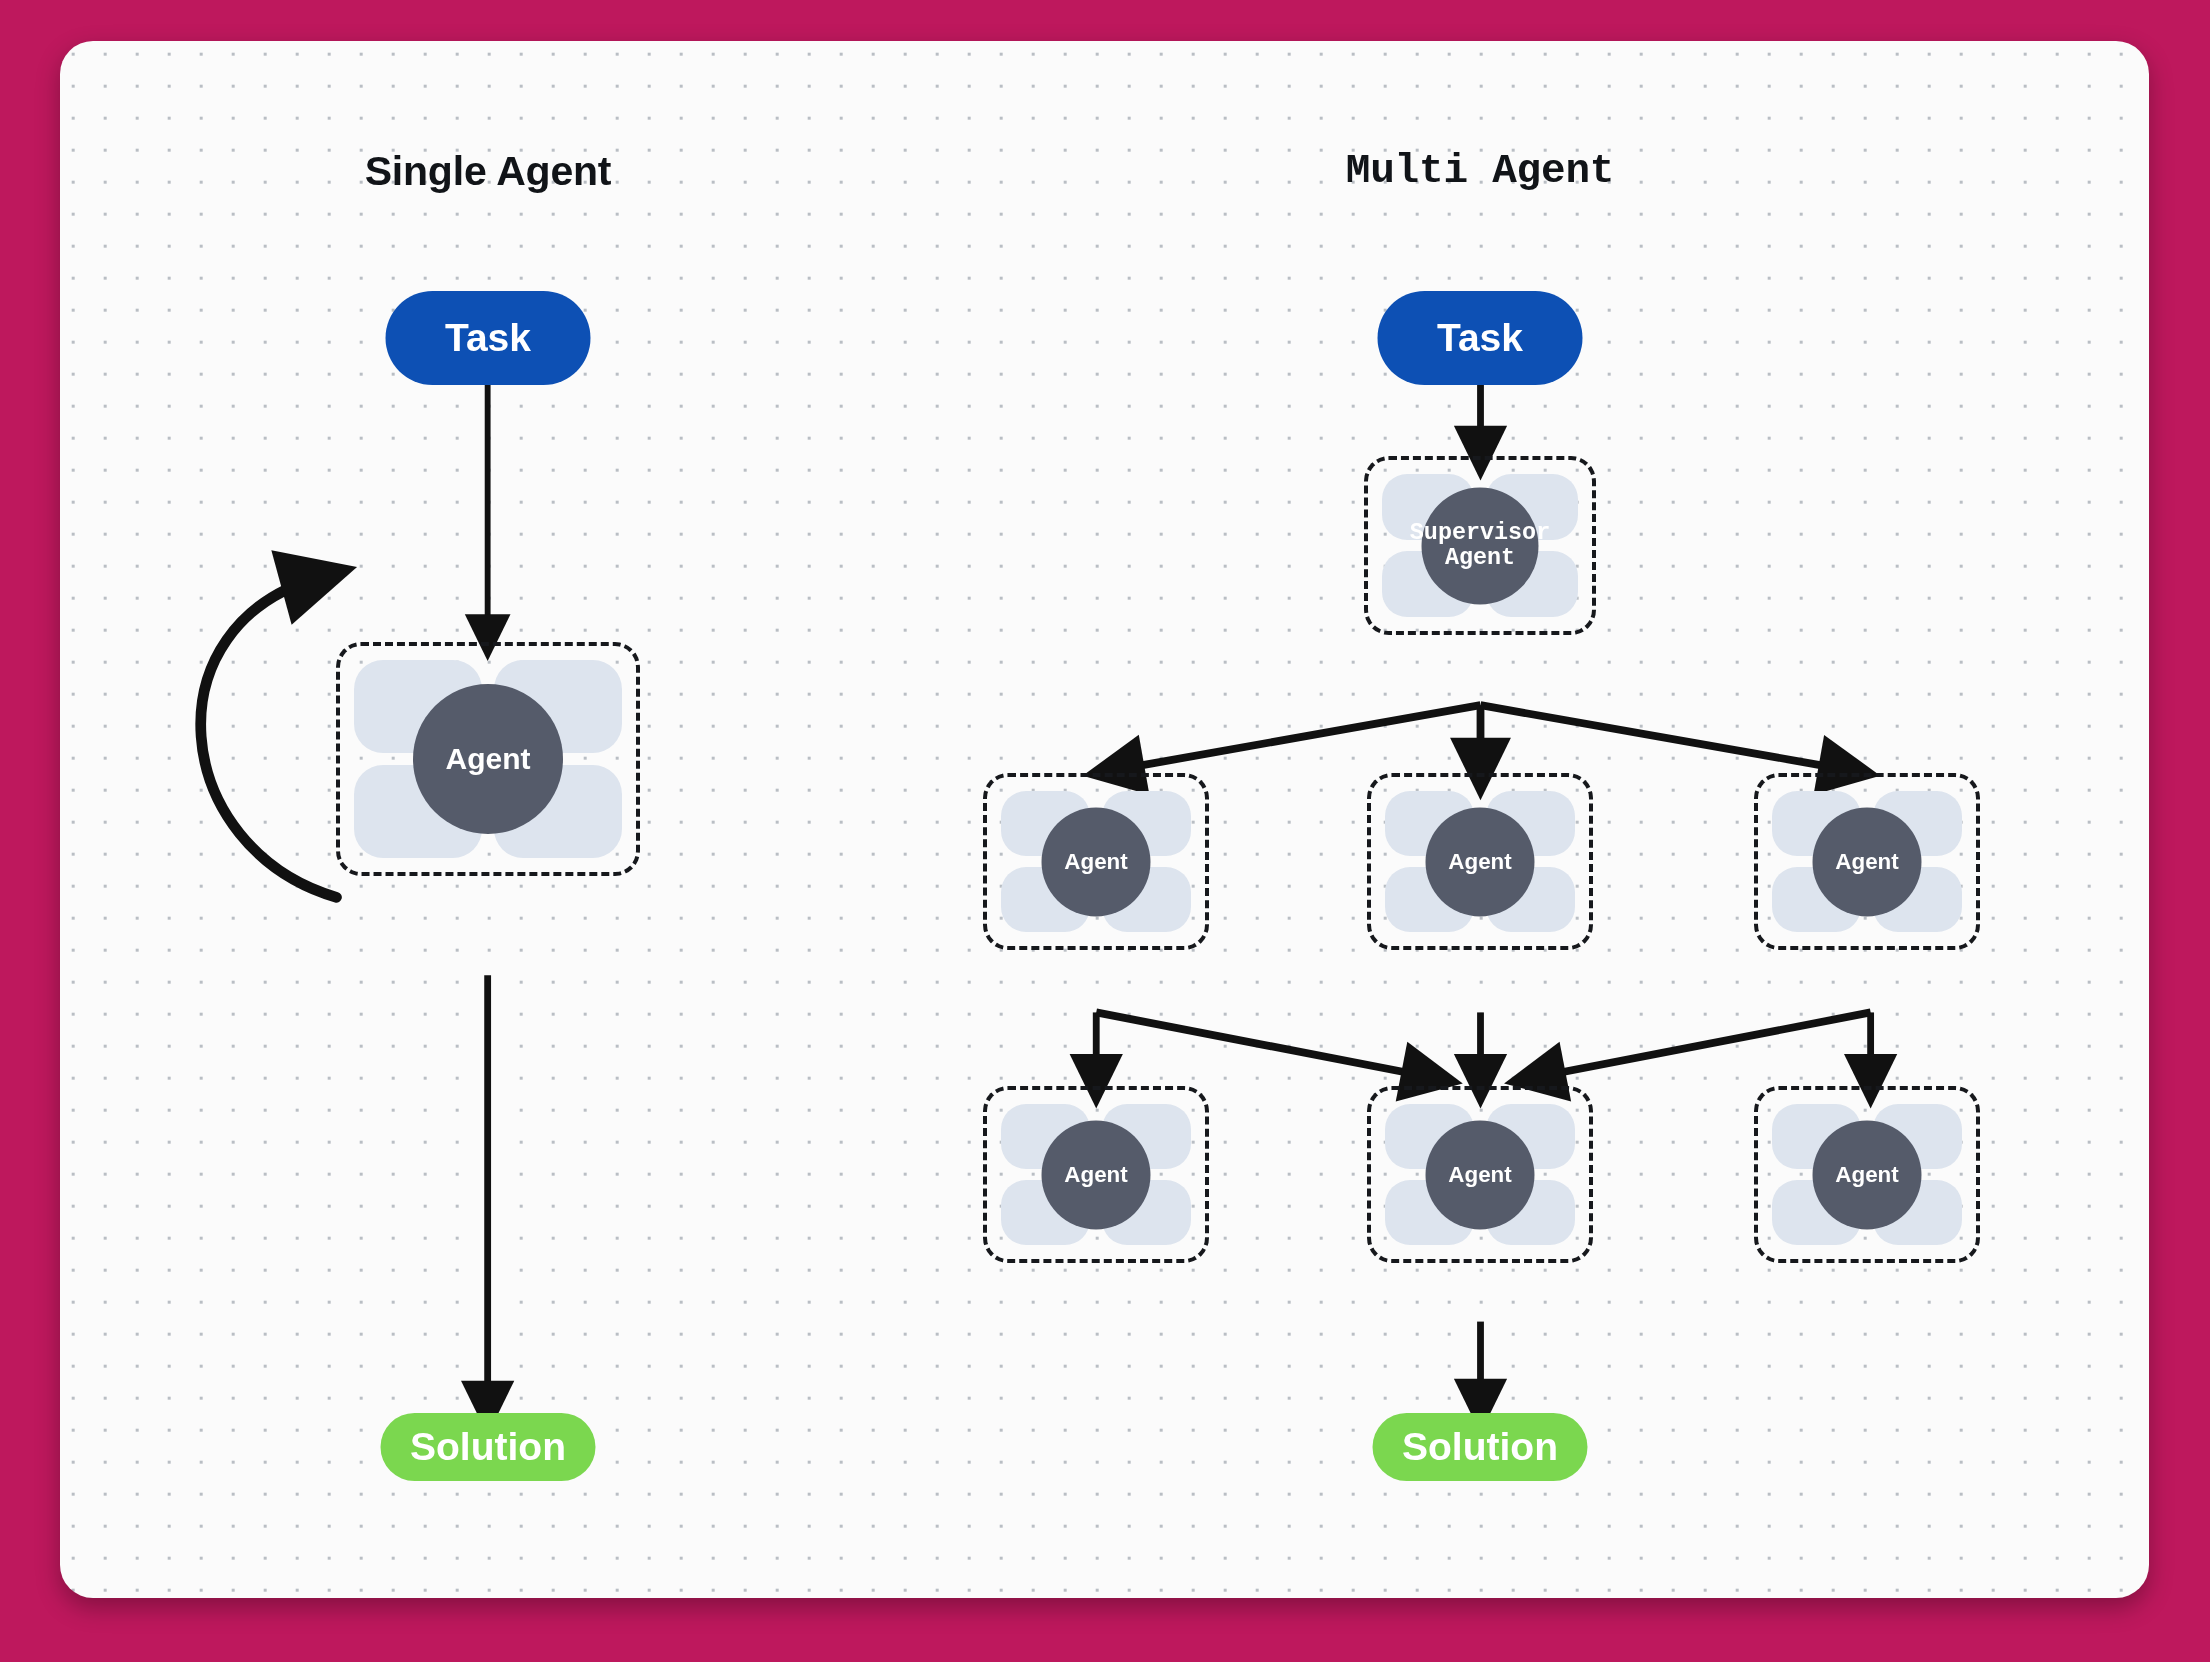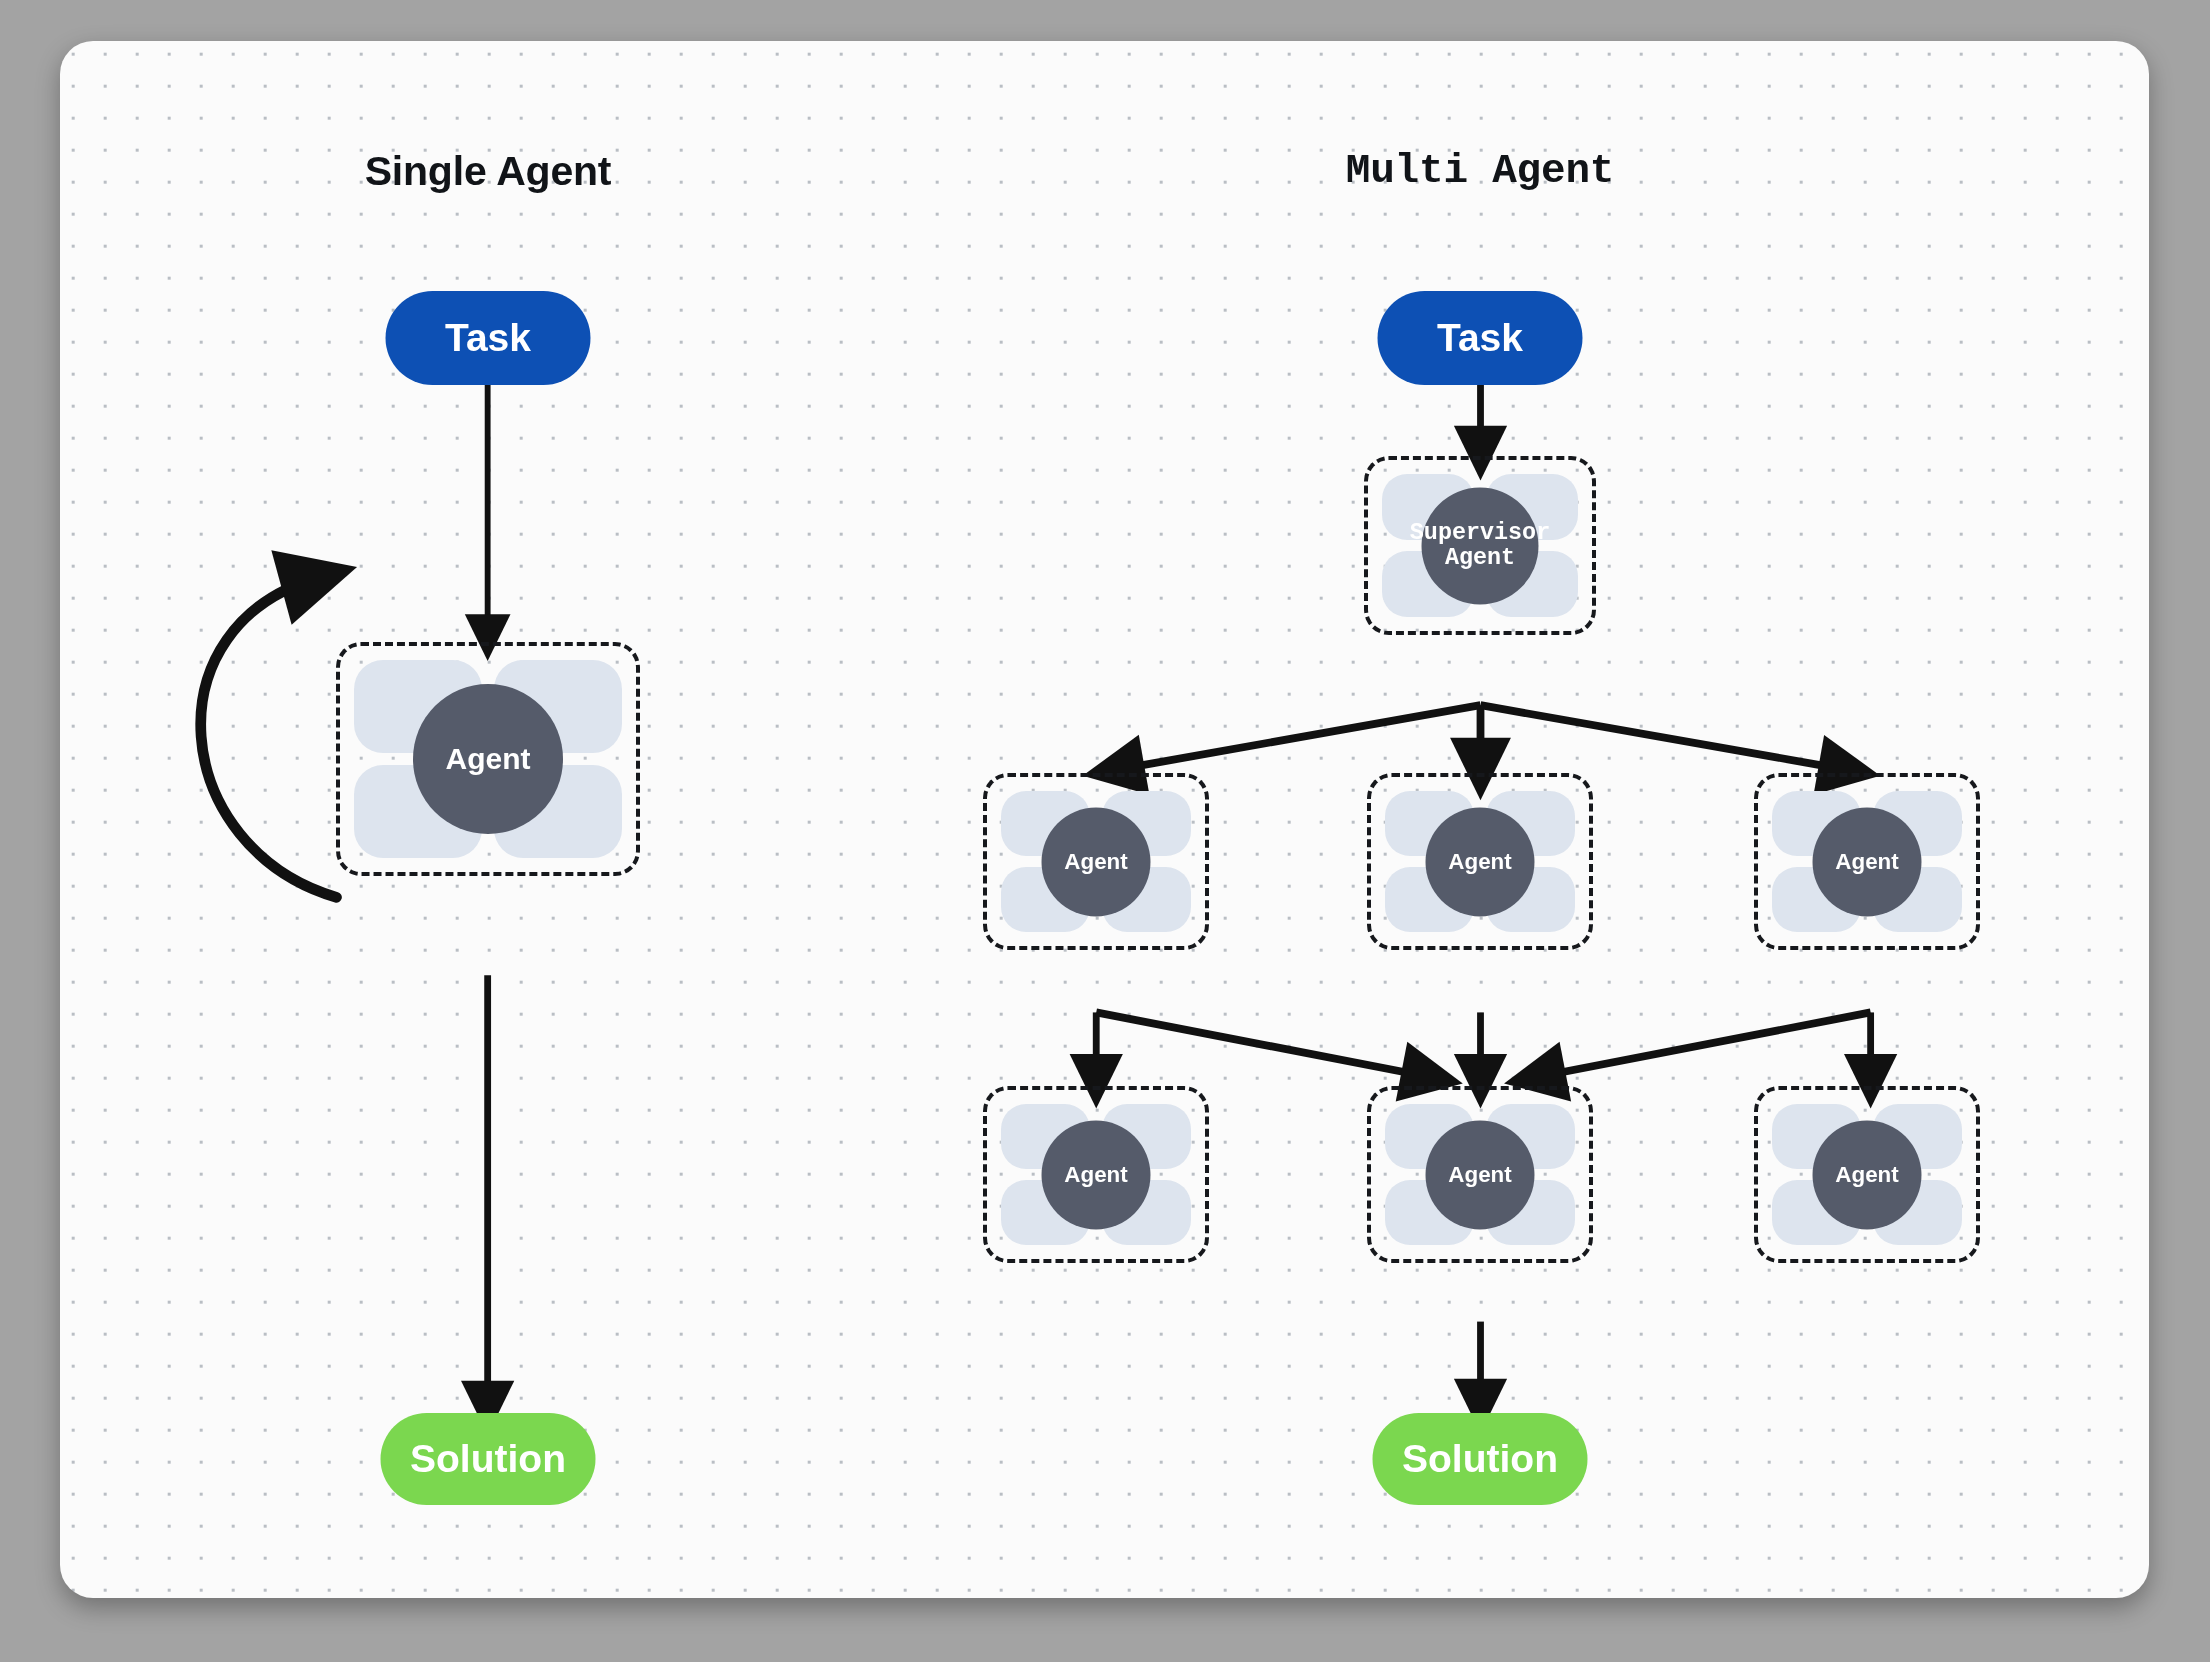--- a/index.html
+++ b/index.html
@@ -5,21 +5,21 @@
   html, body {
     margin: 0;
     padding: 0;
     background: #4b666f;
     font-family: "Liberation Sans", sans-serif;
   }
   #stage {
     position: relative;
     width: 2211px;
     height: 1663px;
-    background: #a3a3a3;
+    background: #be185d;
     overflow: hidden;
   }
   
   #canvas {
     position: absolute;
     left: 60px;
     top: 41px;
     width: 2089px;
     height: 1557px;
     background-color: #fbfbfb;
@@ -47,21 +47,21 @@
     align-items: center;
     justify-content: center;
     color: #ffffff;
     font-size: 39px;
     font-weight: 700;
     border-radius: 974px;
     transform: translateX(-50%);
     white-space: nowrap;
   }
   .pill-task   { background: #0d50b4; width: 205px; height: 94px; }
-  .pill-sol    { background: #7bd74f; width: 215px; height: 92px; }
+  .pill-sol    { background: #7bd74f; width: 215px; height: 68px; }
 
   
   .cluster {
     position: absolute;
     border: 4.9px dashed #16181c;
     border-radius: 25px;
     box-sizing: border-box;
     transform: translateX(-50%);
   }
   .petals {

